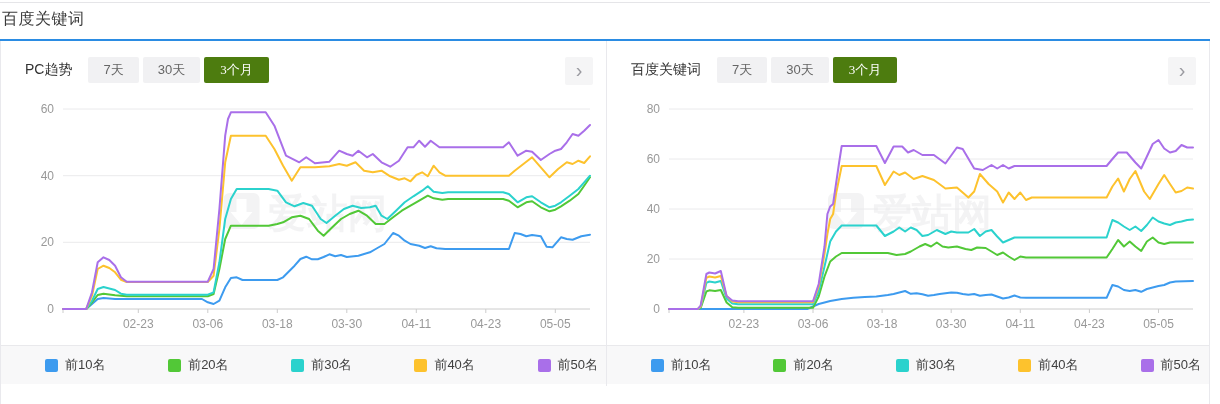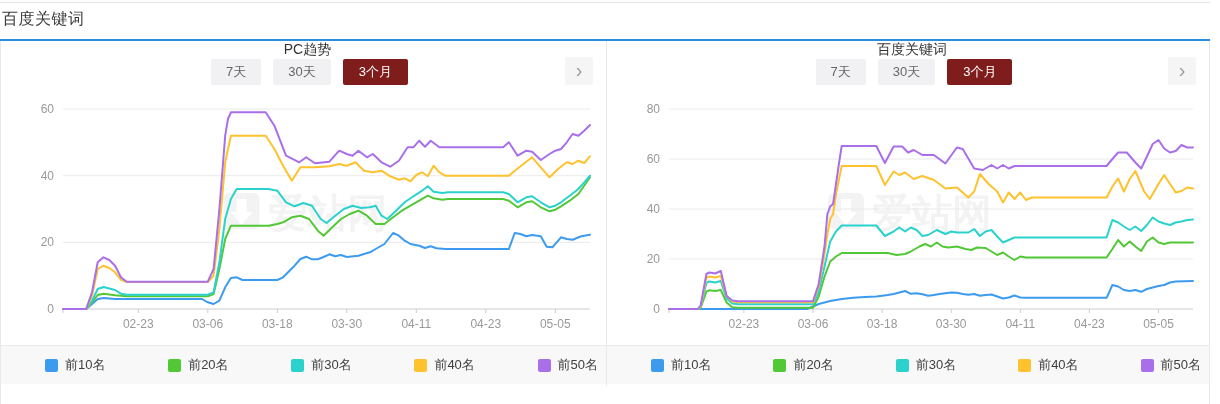--- a/index.html
+++ b/index.html
@@ -4,25 +4,25 @@
 <style>
   html,body{margin:0;padding:0;background:#fff;font-family:"Liberation Sans","DejaVu Sans",sans-serif;}
   .wrap{position:relative;width:1220px;height:404px;background:#fff;overflow:hidden;padding-left:43px;}
   .topline{position:absolute;top:2px;left:0;width:1210px;height:1px;background:#e5e5e8;}
   .page-title{position:absolute;top:9px;left:2px;font-size:16px;color:#3a3a3a;letter-spacing:.5px;}
   .title-underline{position:absolute;top:39px;left:0;width:1210px;height:2px;background:#2b8ce3;}
   .panels{position:absolute;top:41px;left:0;width:1210px;height:345px;display:flex;box-sizing:border-box;border-left:1px solid #e9e9ed;border-right:1px solid #e9e9ed;background:#fff;}
   .panel{position:relative;box-sizing:border-box;}
   .panel.pc{width:606px;border-right:1px solid #e9e9ed;}
   .panel.mobile{width:602px;}
-  .panel-header{height:58px;display:flex;align-items:center;padding-left:24px;position:relative;flex-direction:column;}
+  .panel-header{height:58px;display:flex;align-items:center;padding-left:24px;position:relative;}
   .panel-title{font-size:14px;color:#333;margin-right:16px;}
   .tabs{display:flex;align-items:center;}
-  .tab{font-size:13px;color:#666;background:#f1f1f3;height:26px;line-height:26px;padding:0 15px;border-radius:2px;margin-right:12px;cursor:pointer;}
-  .tab.active{background:#7f1d1d;color:#fff;padding:0 16px;}
+  .tab{font-size:13px;color:#666;background:#f1f1f3;height:26px;line-height:26px;padding:0 15px;border-radius:2px;margin-right:4px;cursor:pointer;}
+  .tab.active{background:#4d7c0f;color:#fff;padding:0 16px;font-family:Liberation Serif, serif;}
   .chevron-btn{position:absolute;right:13px;top:16px;width:28px;height:28px;background:#f5f5f6;border-radius:2px;display:flex;align-items:center;justify-content:center;color:#9a9aa0;font-size:20px;cursor:pointer;line-height:1;padding-bottom:2px;box-sizing:border-box;}
   .chart-svg{display:block;}
   .legend-row{height:39px;background:#f8f8f9;border-top:1px solid #e9e9ec;display:flex;align-items:center;justify-content:space-between;padding:0 8px 0 44px;box-sizing:border-box;}
   .legend-item{display:flex;align-items:center;font-size:13px;color:#404040;cursor:pointer;}
   .legend-swatch{width:13px;height:13px;border-radius:2px;margin-right:7px;flex:0 0 auto;}
   .bottom-section{position:absolute;top:386px;left:0;width:1210px;height:18px;box-sizing:border-box;border-left:1px solid #e9e9ed;border-right:1px solid #e9e9ed;background:#fff;}
   .float-badge{position:absolute;right:-6px;bottom:-4px;width:34px;height:80px;z-index:9;cursor:pointer;}
   .badge-char-top{font-size:23px;font-weight:bold;color:#3b82d8;transform:rotate(-10deg);
     text-shadow:1px 1px 0 #ffd428,-1px -1px 0 #ffd428,1px -1px 0 #ffd428,-1px 1px 0 #ffd428;}
   .badge-char-bottom{font-size:23px;font-weight:bold;color:#f6c632;transform:rotate(-8deg);margin-top:2px;

